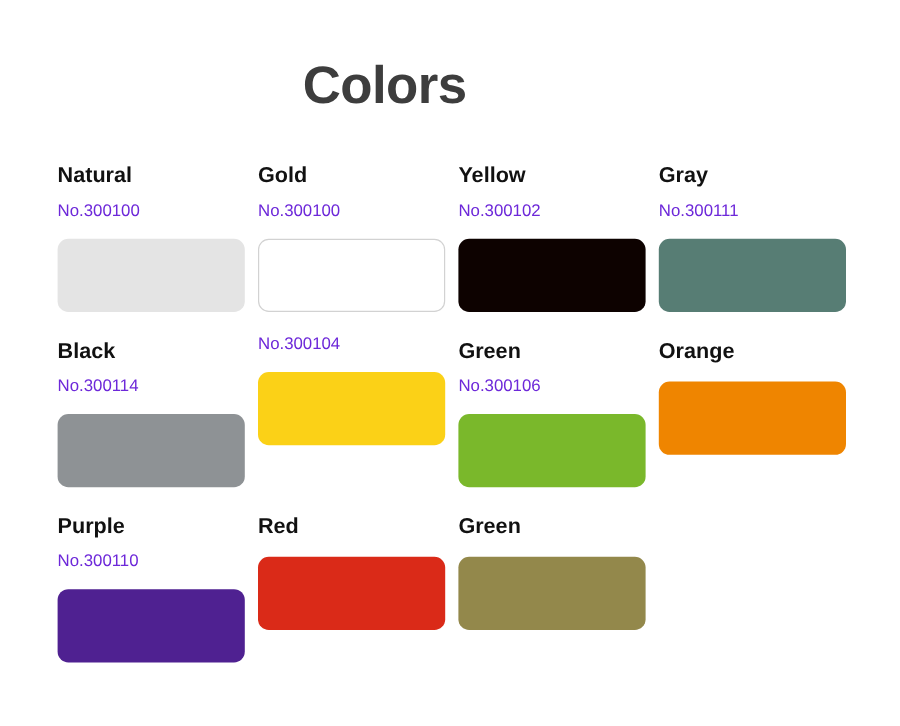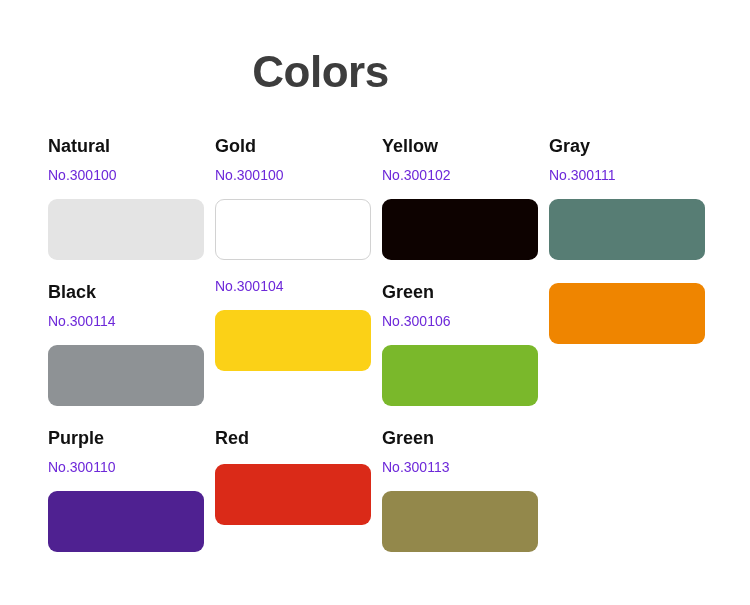--- a/index.html
+++ b/index.html
@@ -121,31 +121,31 @@
       <div class="swatch-cell">
         <div class="swatch-code">No.300104</div>
         <div class="swatch-chip" style="background: rgb(251, 209, 23);"></div>
       </div>
       <div class="swatch-cell">
         <div class="swatch-name">Green</div>
         <div class="swatch-code">No.300106</div>
         <div class="swatch-chip" style="background: rgb(122, 184, 43);"></div>
       </div>
       <div class="swatch-cell">
+        <div class="swatch-name">Orange</div>
         <div class="swatch-chip" style="background: rgb(239, 133, 0);"></div>
       </div>
       <div class="swatch-cell">
         <div class="swatch-name">Purple</div>
         <div class="swatch-code">No.300110</div>
         <div class="swatch-chip" style="background: rgb(79, 33, 145);"></div>
       </div>
       <div class="swatch-cell">
         <div class="swatch-name">Red</div>
         <div class="swatch-chip" style="background: rgb(218, 42, 24);"></div>
       </div>
       <div class="swatch-cell">
         <div class="swatch-name">Green</div>
-        <div class="swatch-code">No.300113</div>
         <div class="swatch-chip" style="background: rgb(147, 136, 75);"></div>
       </div>
     </div>
 
 </div>
 
 </body></html>

